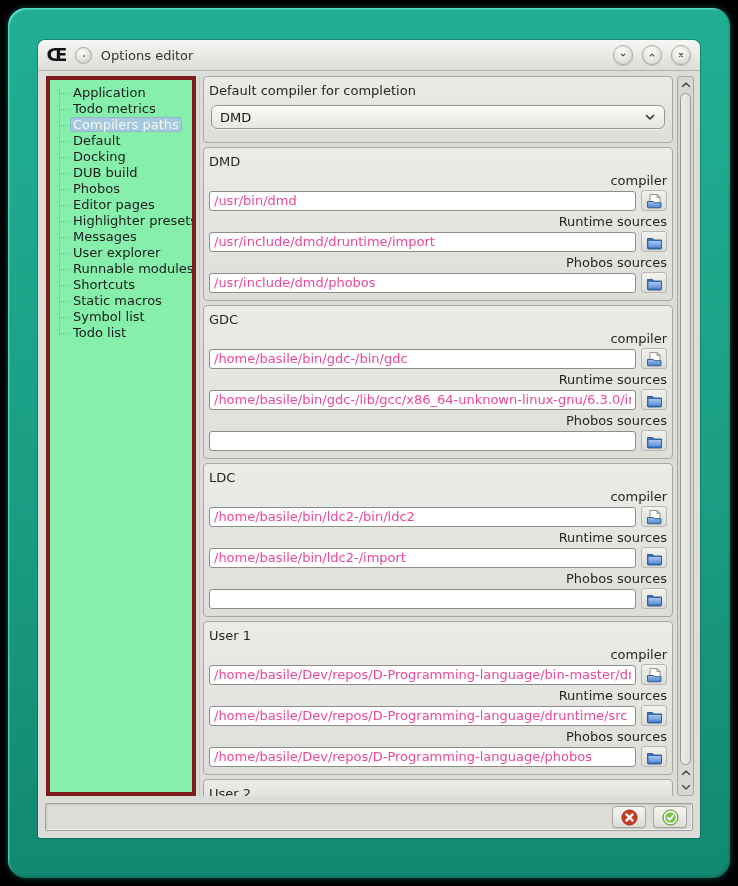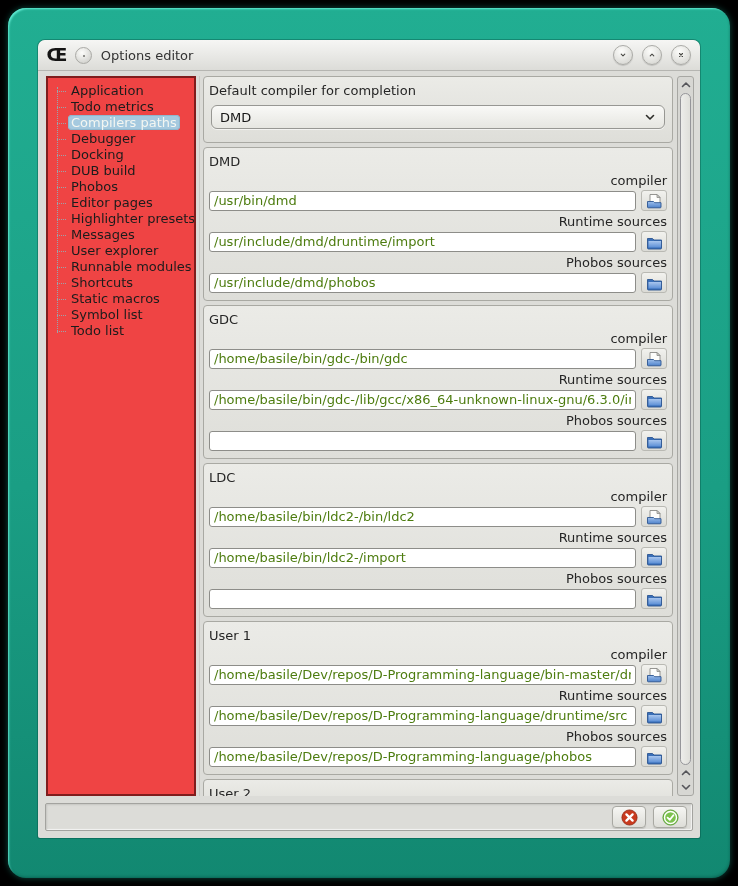--- a/index.html
+++ b/index.html
@@ -47,22 +47,22 @@
     background:radial-gradient(circle at 42% 30%,#FDFDFB,#DEDEDA 70%,#C8C8C4);
     border:1px solid #ABABA7;
     display:flex;align-items:center;justify-content:center;
     box-shadow:0 1px 1px rgba(0,0,0,.15);
   }
   .win-btn svg{display:block;}
   
   .content{flex:1;display:flex;padding:5px 6px 4px 8px;min-height:0;background:#DCDCD8;}
   
   .sidebar{
-    width:150px;flex:0 0 150px;background:#ef4444;
-    border:2px solid #7f1d1d;box-sizing:border-box;
+    width:150px;flex:0 0 150px;background:#86efac;
+    border:4px solid #7f1d1d;box-sizing:border-box;
     padding:5px 2px 2px 4px;overflow:hidden;position:relative;
   }
   .tree{list-style:none;margin:0;padding:0;position:relative;}
   .tree::before{content:"";position:absolute;left:5px;top:4px;bottom:6px;border-left:1px dotted #9AA4AC;}
   .tree-item{
     position:relative;padding:0 0 0 16px;height:16px;line-height:16px;
     font-size:13px;color:#1C1C1C;white-space:nowrap;cursor:default;
   }
   .tree-item::before{content:"";position:absolute;left:5px;top:8px;width:9px;border-top:1px dotted #9AA4AC;}
   .tree-item .label{padding:0 3px;border-radius:4px;}
@@ -84,21 +84,21 @@
     background:linear-gradient(#EBEBE7,#DEDED9);
     padding:2px 5px 7px 5px;box-sizing:border-box;
   }
   .groupbox-title{text-align:left;font-size:13px;color:#262626;padding:4px 0 1px;}
   .field-label{text-align:right;font-size:13px;color:#262626;padding:3px 0 2px;}
   .input-row{display:flex;align-items:center;gap:5px;}
   .text-input{
     flex:1;min-width:0;height:20px;box-sizing:border-box;
     background:#FFFFFF;border:1px solid #8D8D89;border-radius:3px;
     font-family:"DejaVu Sans","Liberation Sans",sans-serif;
-    font-size:13px;color:#4d7c0f;padding:0 4px;outline:none;
+    font-size:13px;color:#ec4899;padding:0 4px;outline:none;
   }
   .browse-btn{
     width:26px;height:21px;flex:0 0 26px;box-sizing:border-box;
     border:1px solid #B9B9B3;border-radius:3px;
     background:linear-gradient(#F2F2EE,#DBDBD6);
     display:flex;align-items:center;justify-content:center;
     padding:0;cursor:pointer;
   }
   
   .combobox{
@@ -164,21 +164,21 @@
           </svg>
       </button>
     </div>
 
     <div class="content">
       <div class="sidebar">
         <ul class="tree" id="tree">
             <li class="tree-item"><span class="label">Application</span></li>
             <li class="tree-item"><span class="label">Todo metrics</span></li>
             <li class="tree-item selected"><span class="label">Compilers paths</span></li>
-            <li class="tree-item"><span class="label">Debugger</span></li>
+            <li class="tree-item"><span class="label">Default</span></li>
             <li class="tree-item"><span class="label">Docking</span></li>
             <li class="tree-item"><span class="label">DUB build</span></li>
             <li class="tree-item"><span class="label">Phobos</span></li>
             <li class="tree-item"><span class="label">Editor pages</span></li>
             <li class="tree-item"><span class="label">Highlighter presets</span></li>
             <li class="tree-item"><span class="label">Messages</span></li>
             <li class="tree-item"><span class="label">User explorer</span></li>
             <li class="tree-item"><span class="label">Runnable modules</span></li>
             <li class="tree-item"><span class="label">Shortcuts</span></li>
             <li class="tree-item"><span class="label">Static macros</span></li>

